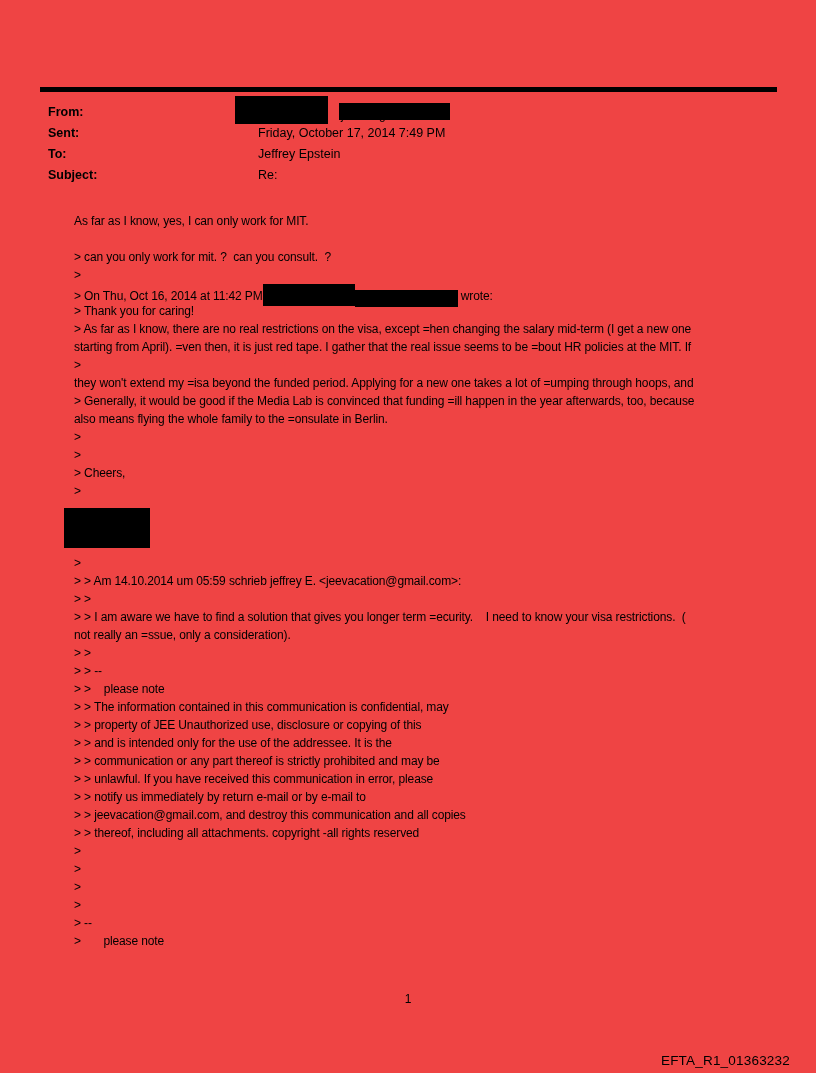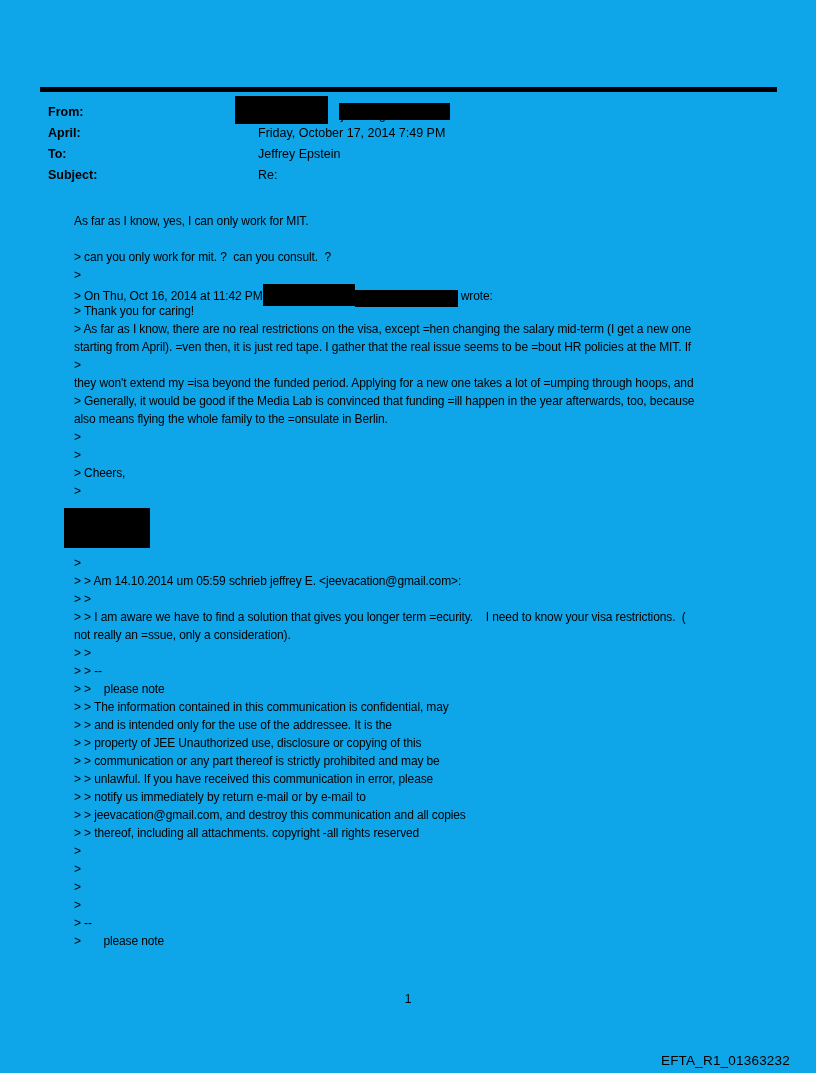--- a/index.html
+++ b/index.html
@@ -1,20 +1,20 @@
 <!DOCTYPE html>
 <html><head>
 <meta charset="utf-8">
 <style>
   html, body { margin: 0; padding: 0; background: #ffffff; }
   .page {
     position: relative;
     width: 816px;
     height: 1073px;
-    background: #0ea5e9;
+    background: #ef4444;
     color: #000000;
     font-family: "Liberation Sans", sans-serif;
     overflow: hidden;
   }
   .top-rule {
     position: absolute;
     left: 40px; top: 87px;
     width: 737px; height: 5px;
     background: #000;
   }
@@ -65,21 +65,21 @@
 <div class="page">
 
   <div class="top-rule"></div>
 
   <div class="email-header">
     <div class="header-row">
       <span class="header-label">From:</span>
       <span class="header-value"></span>
     </div>
     <div class="header-row">
-      <span class="header-label">April:</span>
+      <span class="header-label">Sent:</span>
       <span class="header-value">Friday, October 17, 2014 7:49 PM</span>
     </div>
     <div class="header-row">
       <span class="header-label">To:</span>
       <span class="header-value">Jeffrey Epstein</span>
     </div>
     <div class="header-row">
       <span class="header-label">Subject:</span>
       <span class="header-value">Re:</span>
     </div>
@@ -114,22 +114,22 @@
         <div class="line">&gt;</div>
         <div class="line">&gt;</div>
         <div class="line">&gt; &gt; Am 14.10.2014 um 05:59 schrieb jeffrey E. &lt;jeevacation@gmail.com&gt;:</div>
         <div class="line">&gt; &gt;</div>
         <div class="line">&gt; &gt; I am aware we have to find a solution that gives you longer term =ecurity.    I need to know your visa restrictions.  (</div>
         <div class="line">not really an =ssue, only a consideration).</div>
         <div class="line">&gt; &gt;</div>
         <div class="line">&gt; &gt; --</div>
         <div class="line">&gt; &gt;    please note</div>
         <div class="line">&gt; &gt; The information contained in this communication is confidential, may</div>
+        <div class="line">&gt; &gt; property of JEE Unauthorized use, disclosure or copying of this</div>
         <div class="line">&gt; &gt; and is intended only for the use of the addressee. It is the</div>
-        <div class="line">&gt; &gt; property of JEE Unauthorized use, disclosure or copying of this</div>
         <div class="line">&gt; &gt; communication or any part thereof is strictly prohibited and may be</div>
         <div class="line">&gt; &gt; unlawful. If you have received this communication in error, please</div>
         <div class="line">&gt; &gt; notify us immediately by return e-mail or by e-mail to</div>
         <div class="line">&gt; &gt; jeevacation@gmail.com, and destroy this communication and all copies</div>
         <div class="line">&gt; &gt; thereof, including all attachments. copyright -all rights reserved</div>
         <div class="line">&gt;</div>
         <div class="line">&gt;</div>
         <div class="line">&gt;</div>
         <div class="line">&gt;</div>
         <div class="line">&gt; --</div>

